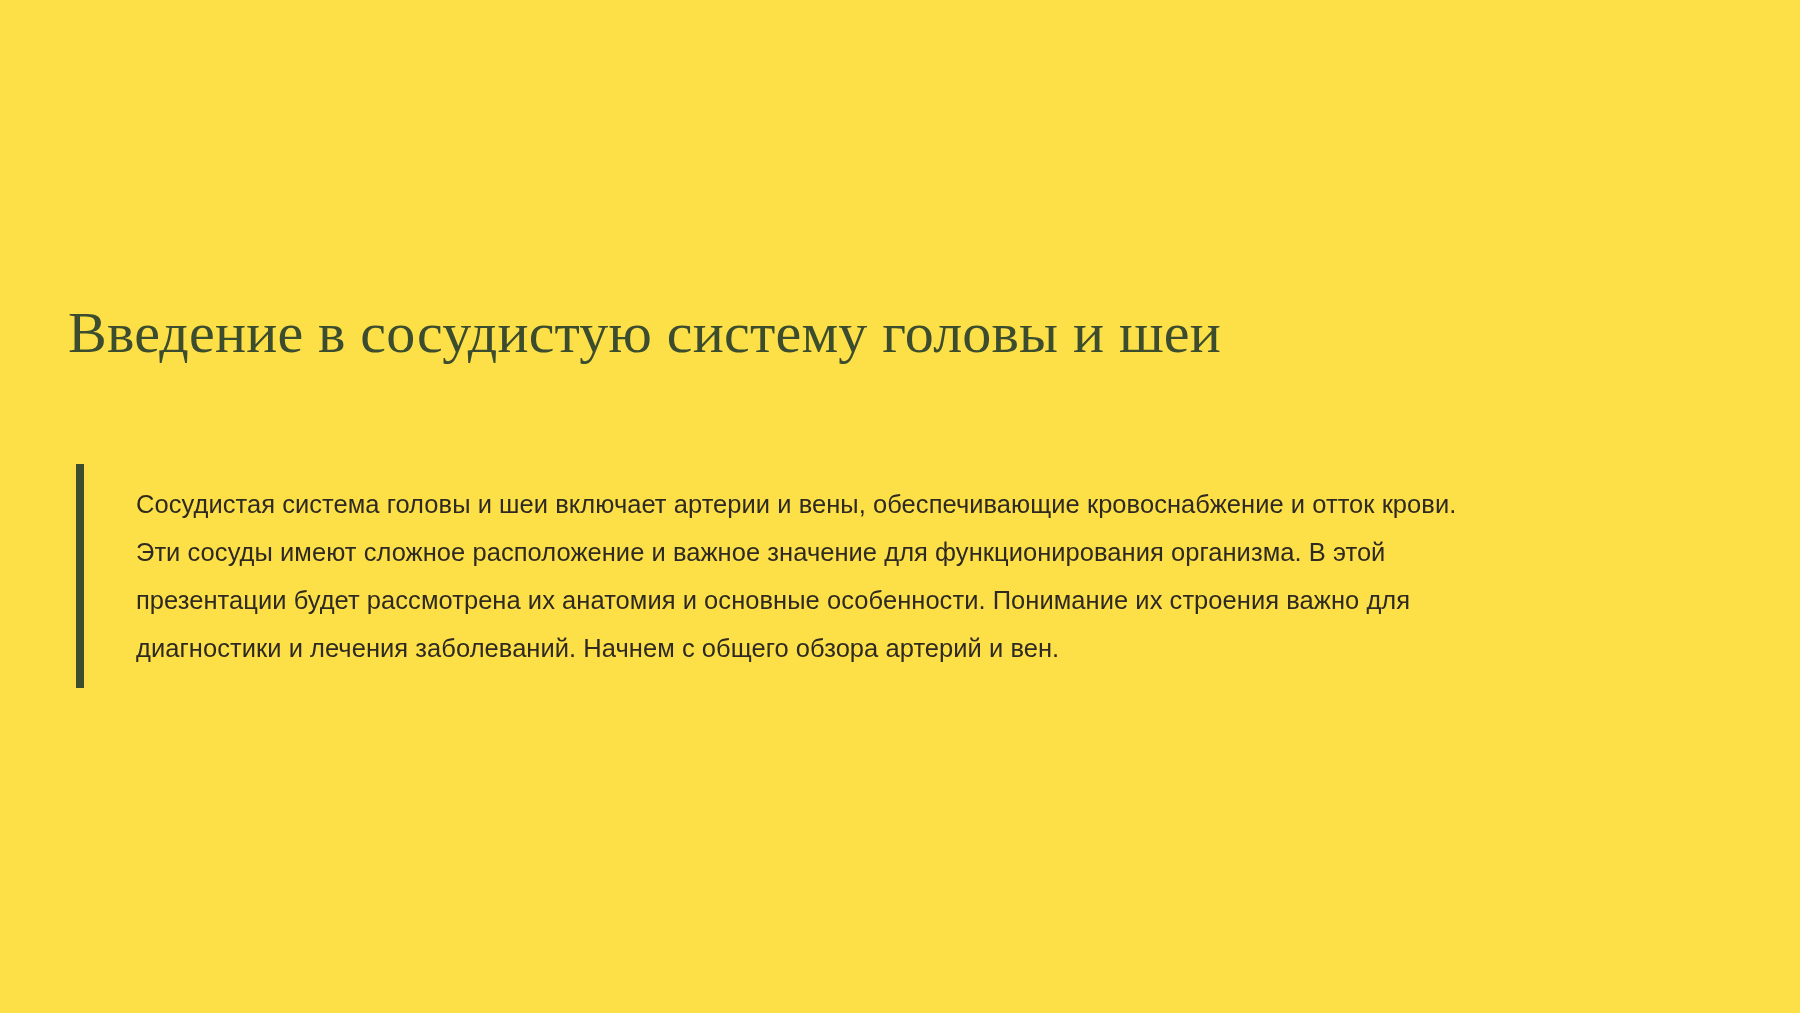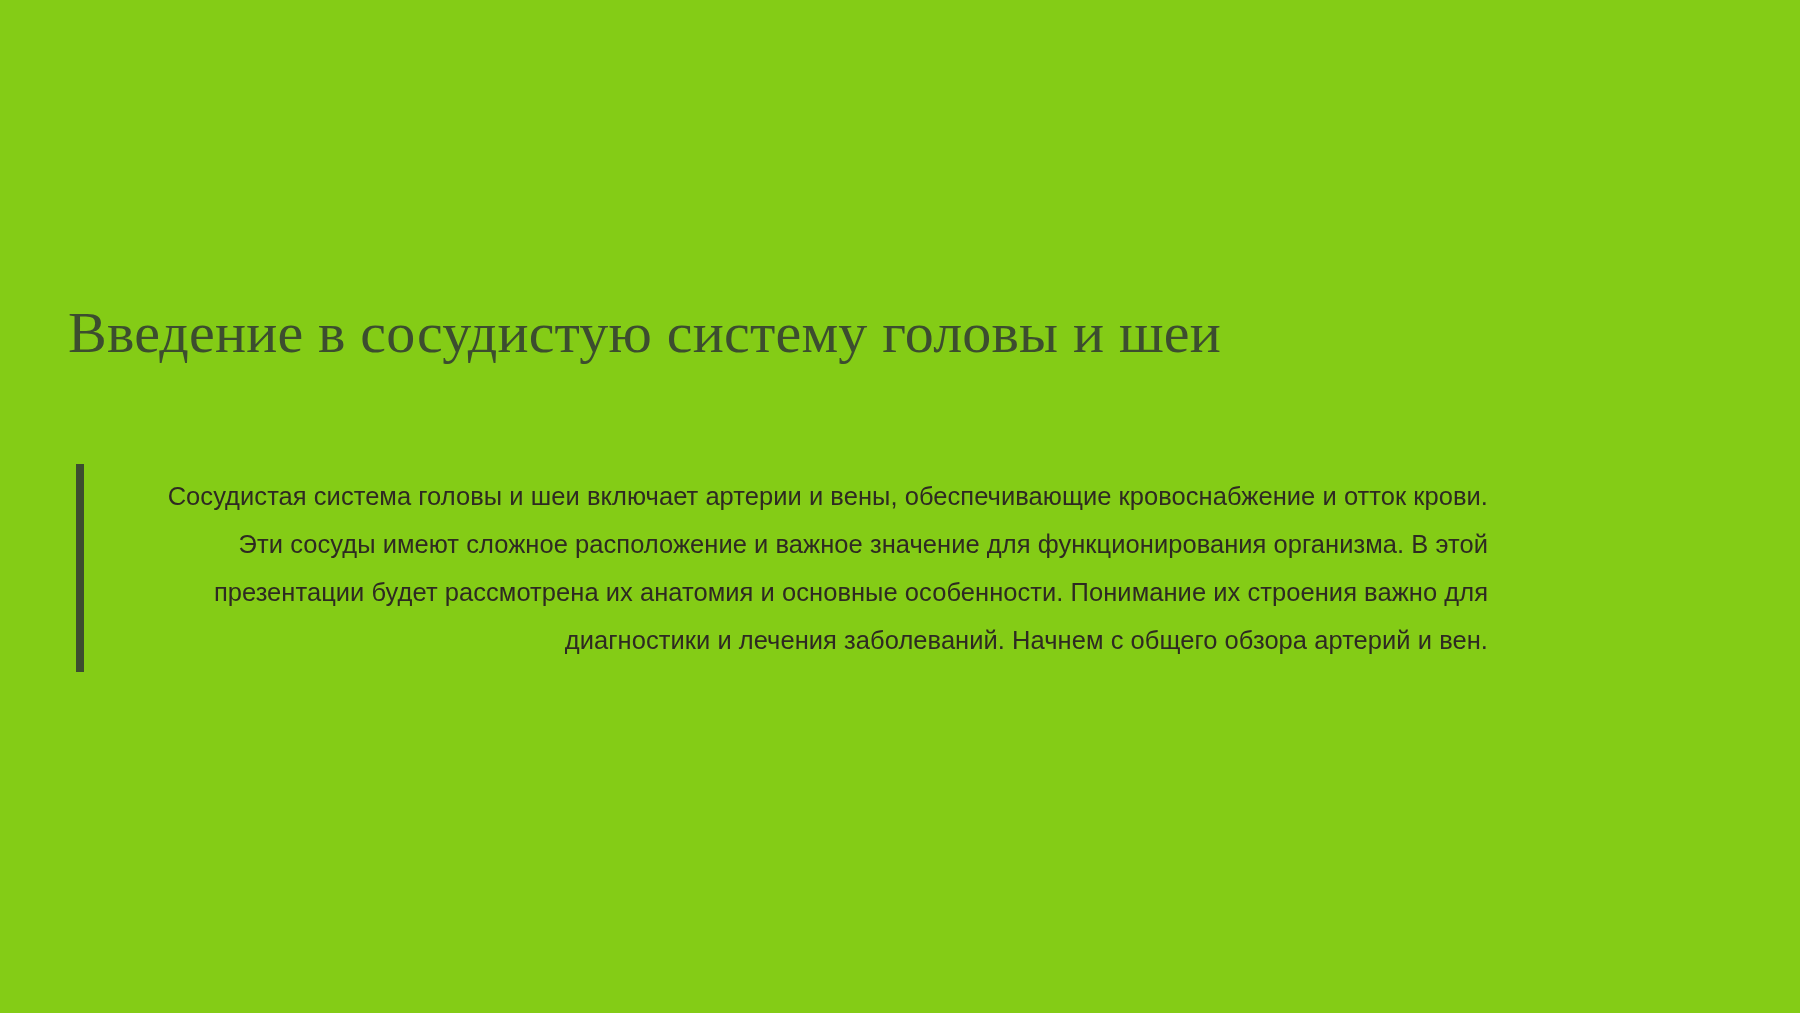--- a/index.html
+++ b/index.html
@@ -14,21 +14,21 @@
     overflow: hidden;
     background: #fdf4e6;
     font-family: "Liberation Sans", sans-serif;
     -webkit-font-smoothing: antialiased;
   }
 
   .slide {
     position: relative;
     width: 1800px;
     height: 1013px;
-    background: #84cc16;
+    background: #fde047;
     box-sizing: border-box;
   }
 
   
   .slide-title {
     position: absolute;
     left: 68px;
     top: 296px;
     width: 1660px;
     margin: 0;
@@ -58,28 +58,28 @@
     background: #3c4d2f;
     border-radius: 0;
   }
 
   .body-text-wrap {
     flex: 1 1 auto;
     padding-left: 36px;
   }
 
   .body-text {
-    margin: 8px;
+    margin: 16px;
     font-family: "Liberation Sans", "DejaVu Sans", sans-serif;
     font-weight: 400;
     font-size: 25.5px;
     line-height: 48px;
     letter-spacing: 0.05px;
     color: #2e2a22;
-    text-align: right;
+    text-align: left;
   }
 
   
   [data-bind]:empty::after { content: ""; }
 </style>
 </head>
 <body>
 
 <div class="slide">
 

